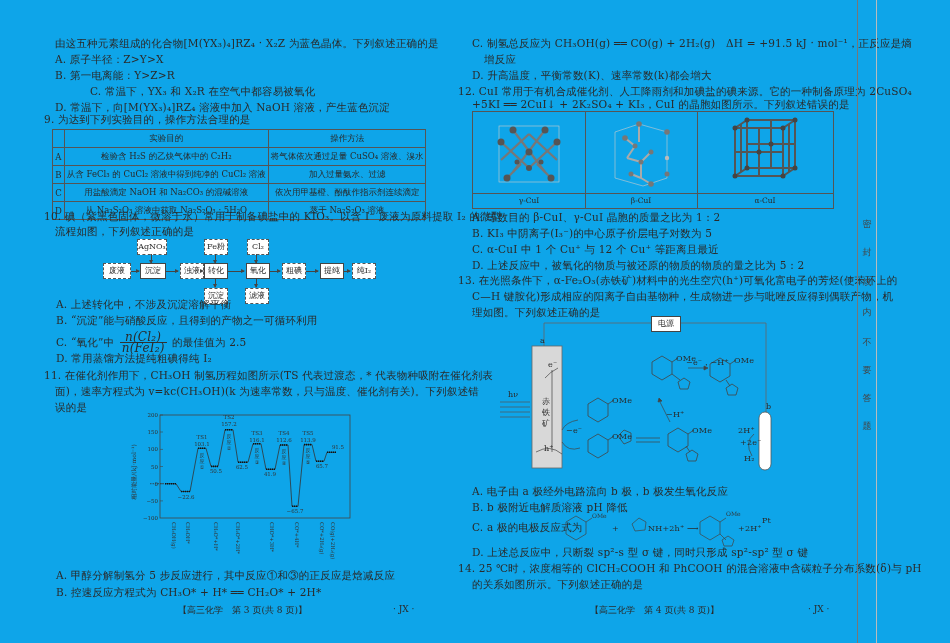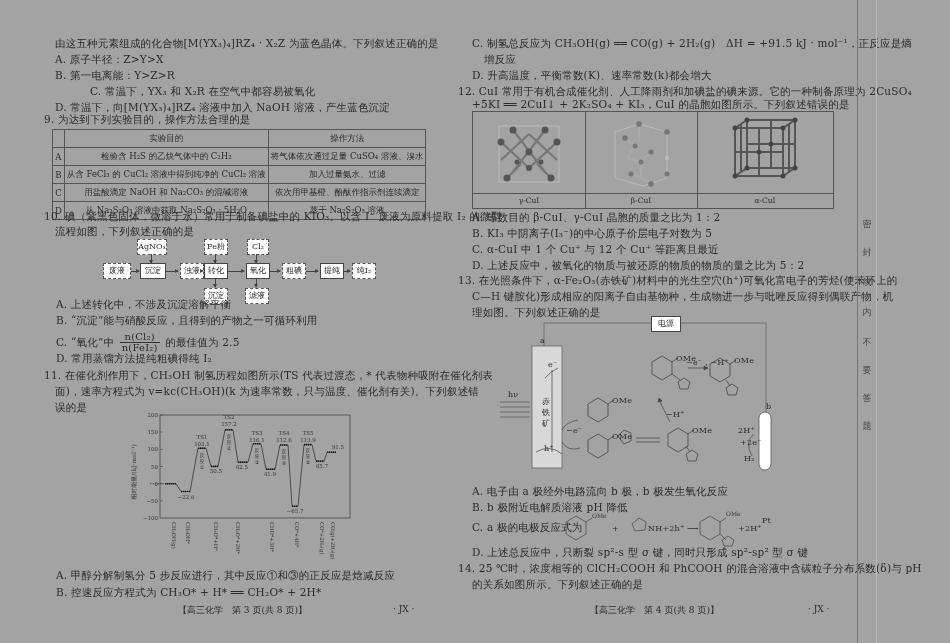--- a/index.html
+++ b/index.html
@@ -1,17 +1,17 @@
 <!DOCTYPE html>
 <html><head>
 <meta charset="utf-8">
 <style>
   html,body{margin:0;padding:0;background:#fff;}
   body{width:950px;height:643px;position:relative;overflow:hidden;font-family:"DejaVu Serif","Liberation Serif",serif;color:#2a2a2a;}
-  .page{position:absolute;left:0;top:0;width:950px;height:643px;background:#a3a3a3;}
+  .page{position:absolute;left:0;top:0;width:950px;height:643px;background:#0ea5e9;}
   .t{position:absolute;font-size:10.5px;line-height:14px;white-space:nowrap;letter-spacing:0.2px;}
   .small{font-size:8px;}
   
   .tbl{position:absolute;left:52px;top:129px;width:366px;border-collapse:collapse;font-size:8.5px;padding-left:23px;}
   .tbl td{border:1px solid #555;height:17px;text-align:center;padding:0 2px;white-space:nowrap;}
   .tbl td.c0{width:22px;}
   .tbl td.c1{width:190px;}
   
   .fbox{position:absolute;height:14px;font-size:8px;line-height:14px;text-align:center;background:#fff;}
   .solid{border:1px solid #444;}
@@ -103,21 +103,21 @@
     <div class="arrow-v" style="left:215px;top:279px;height:8px;"></div>
     <div class="fbox dash" style="left:204px;top:288px;width:22px;">沉淀</div>
     <div class="arrow-v" style="left:256px;top:279px;height:8px;"></div>
     <div class="fbox dash" style="left:245px;top:288px;width:22px;">滤液</div>
   </div>
 
   <div class="t" style="left:56px;top:313px;">B. “沉淀”能与硝酸反应，且得到的产物之一可循环利用</div>
   <div class="t" style="left:56px;top:297px;">A. 上述转化中，不涉及沉淀溶解平衡</div>
   <div class="t" style="left:56px;top:332px;">
     <span>C. “氧化”中</span>
-    <span style="display:inline-block;vertical-align:middle;text-align:center;font-size:10px;line-height:10px;margin:0 2px;">
+    <span style="display:inline-block;vertical-align:middle;text-align:center;font-size:12px;line-height:10px;margin:0 2px;font-style:italic;">
       <span style="display:block;border-bottom:1px solid #333;padding:0 2px;">n(Cl₂)</span>
       <span style="display:block;padding:0 2px;">n(FeI₂)</span>
     </span>
     <span>的最佳值为 2.5</span>
   </div>
   <div class="t" style="left:56px;top:351px;">D. 常用蒸馏方法提纯粗碘得纯 I₂</div>
 
   <div class="t" style="left:44px;top:368px;">11. 在催化剂作用下，CH₃OH 制氢历程如图所示(TS 代表过渡态，* 代表物种吸附在催化剂表</div>
   <div class="t" style="left:55px;top:384px;">面)，速率方程式为 v=kc(CH₃OH)(k 为速率常数，只与温度、催化剂有关)。下列叙述错</div>
   <div class="t" style="left:55px;top:400px;">误的是</div>

